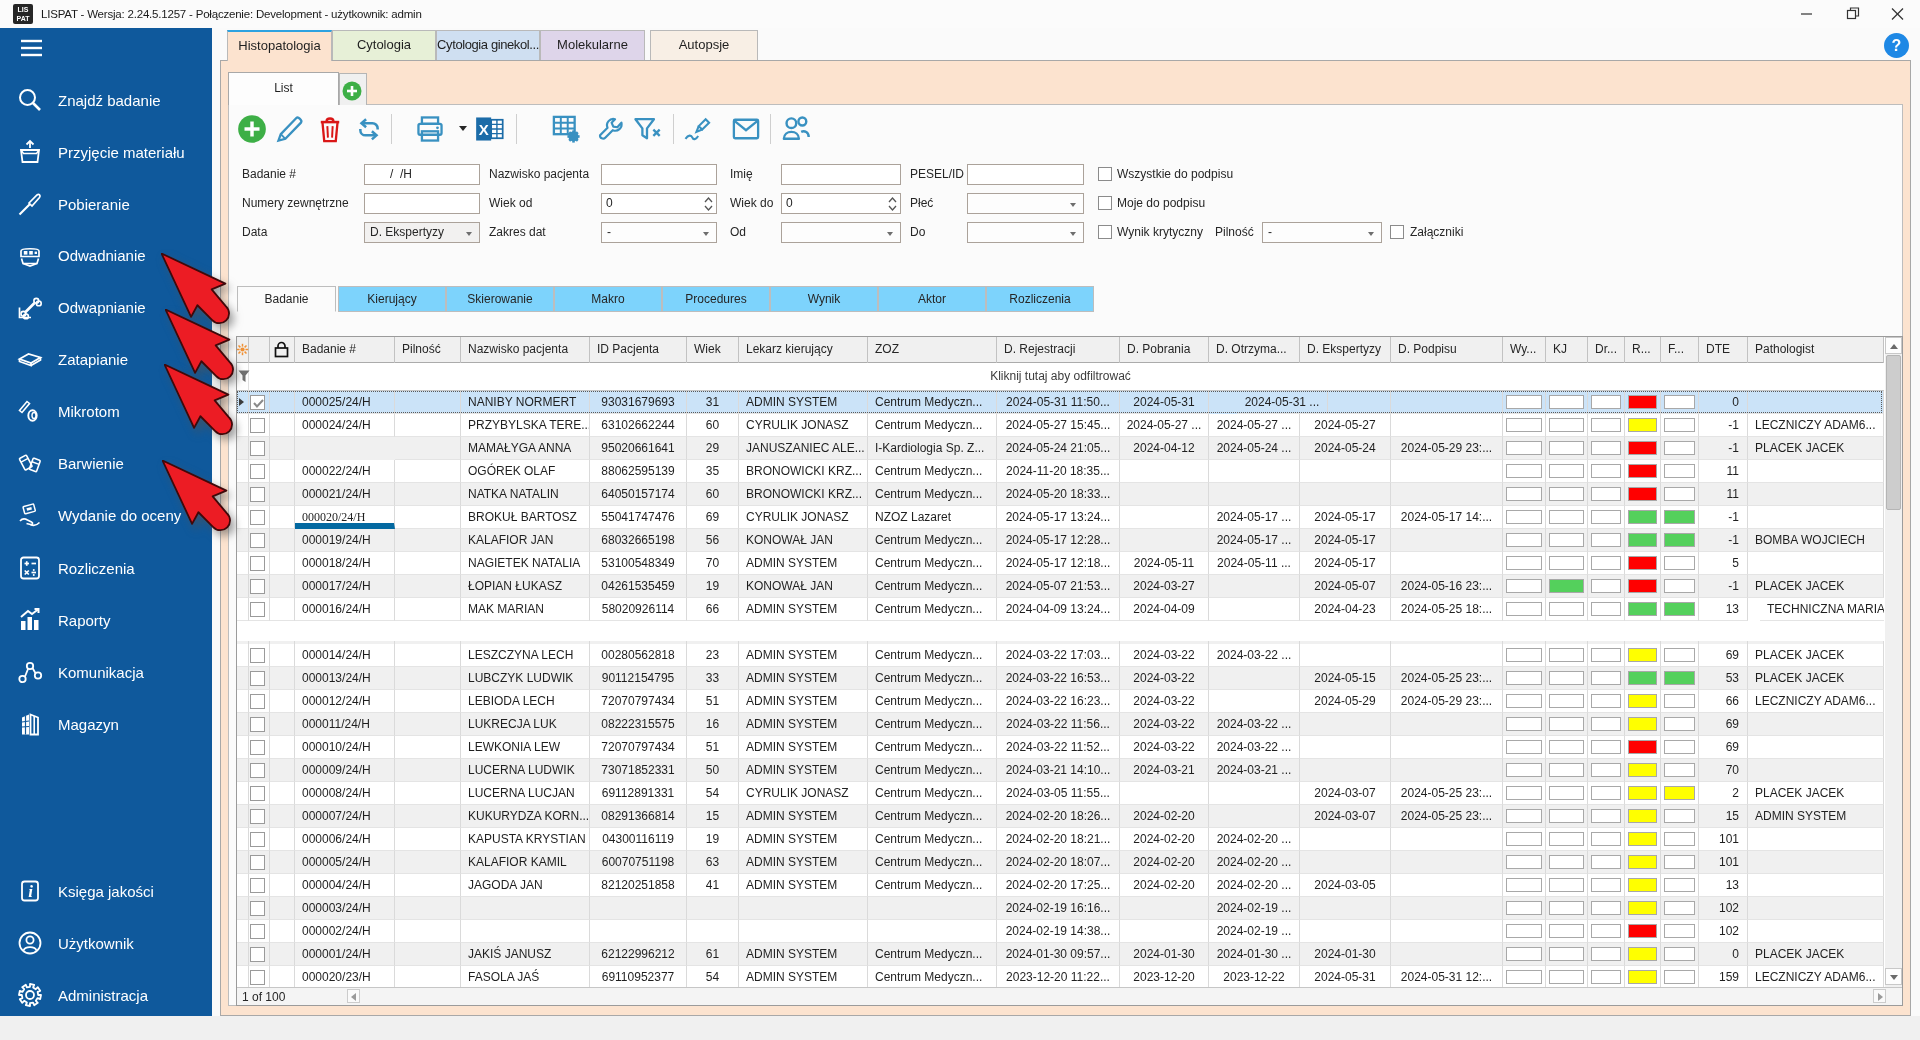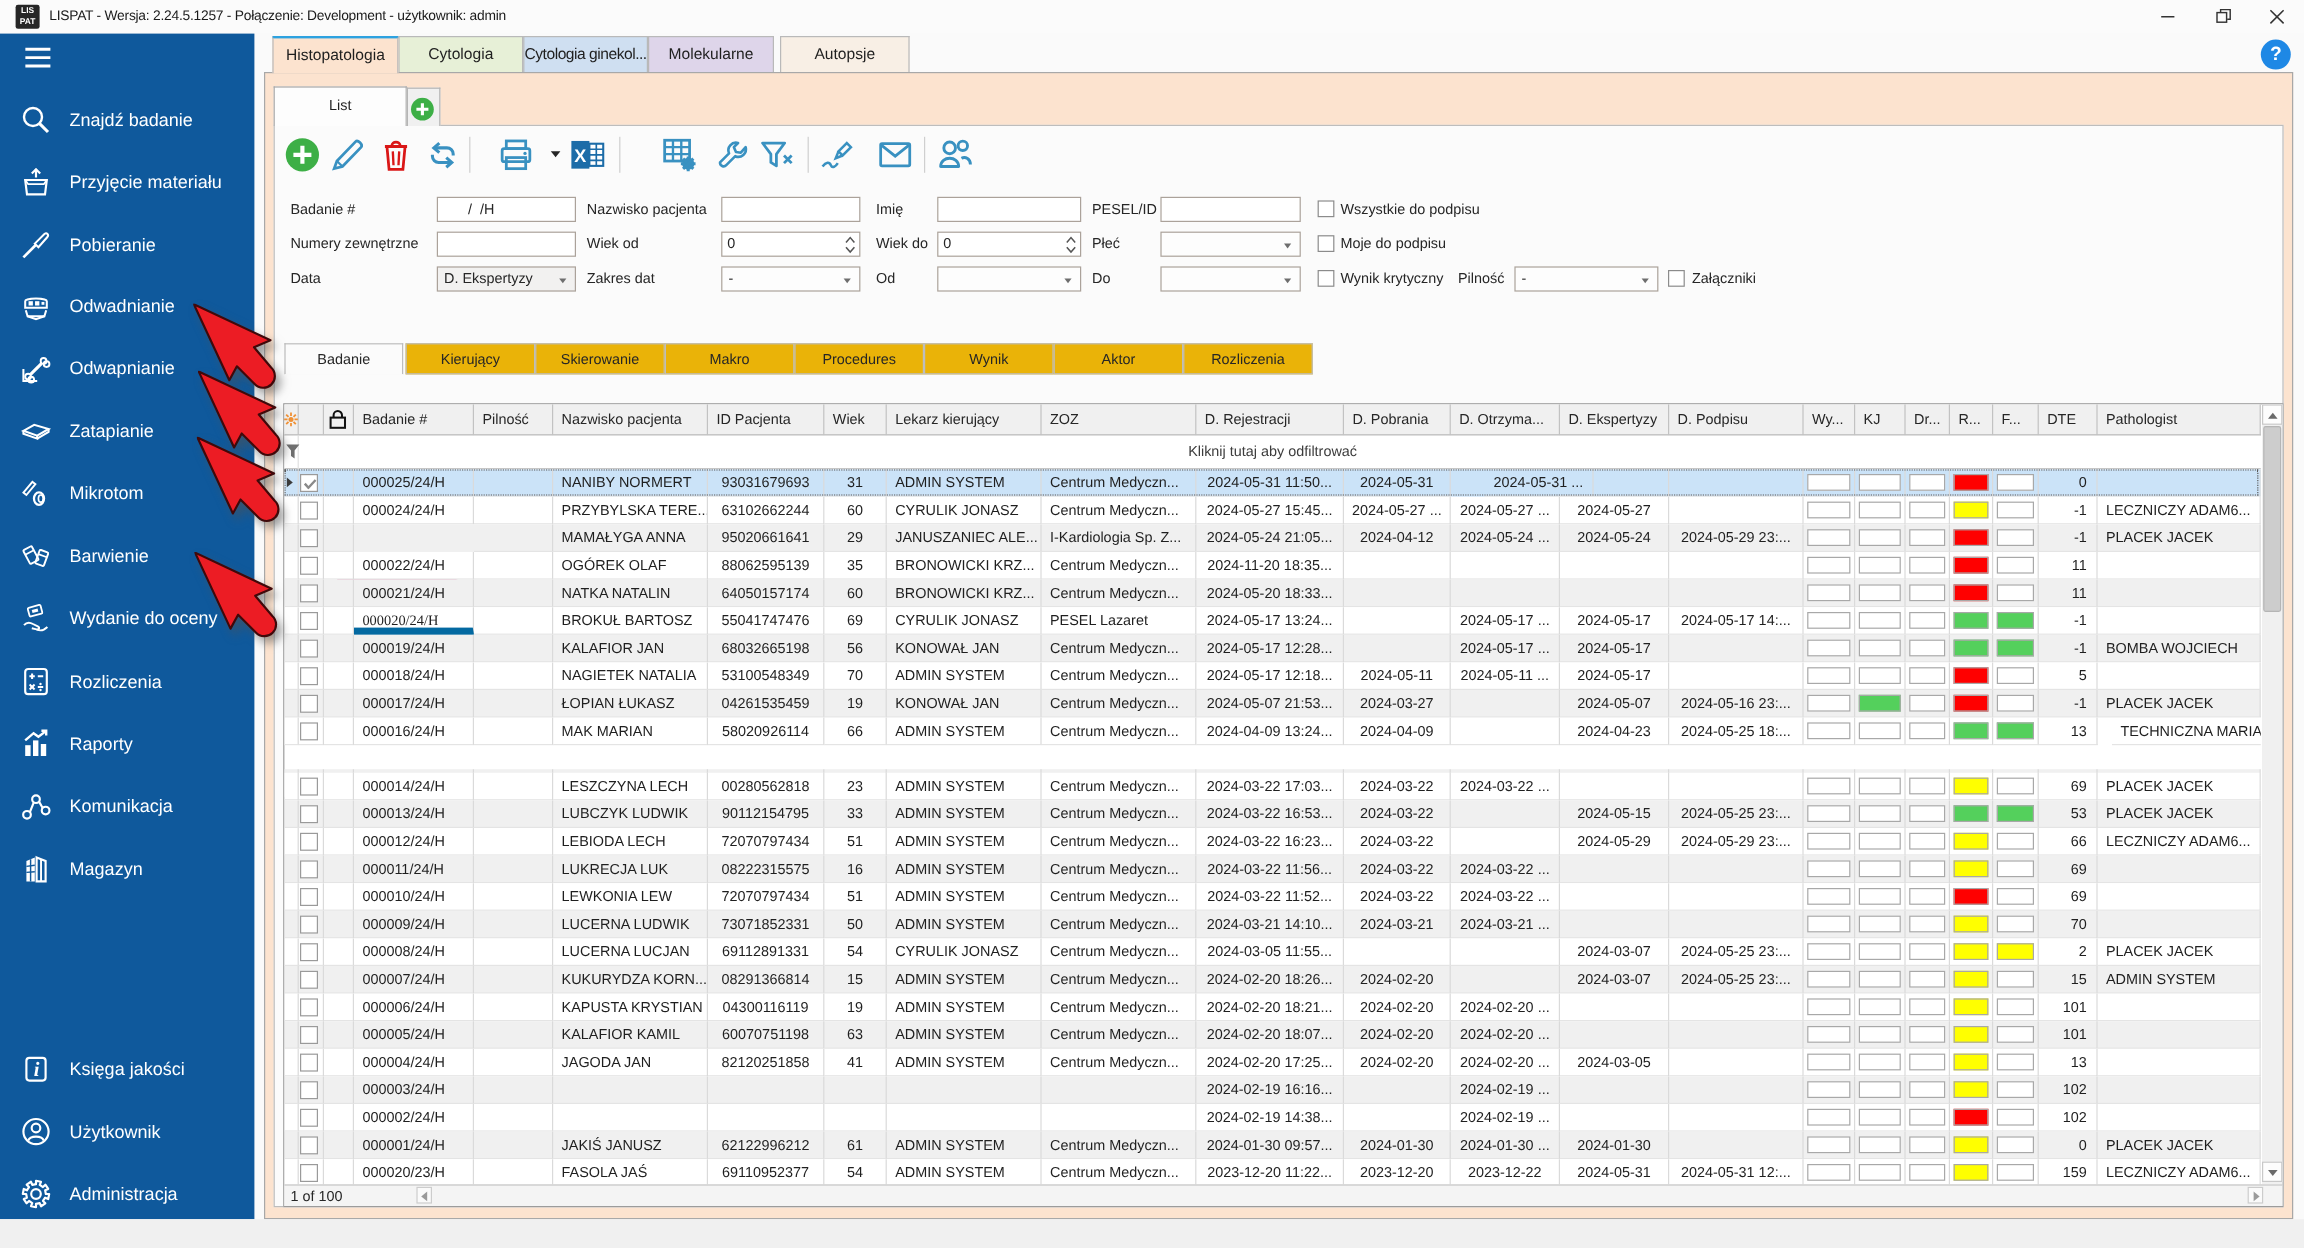--- a/index.html
+++ b/index.html
@@ -10,21 +10,21 @@
 .combo{position:absolute;background:#fdfdfd;border:1px solid #aba29a;height:21px;}
 .carr{position:absolute;right:7px;top:9px;width:0;height:0;border-left:3.5px solid transparent;border-right:3.5px solid transparent;border-top:4.5px solid #6e6e6e;}
 .cb{position:absolute;width:14px;height:14px;border:1px solid #8b8b8b;background:#fff;}
 .mitem{position:absolute;left:0;width:212px;height:30px;color:#fff;font-size:15px;}
 .mitem span{position:absolute;left:58px;top:4px;white-space:nowrap;}
 .mitem svg{position:absolute;left:17px;top:-1px;}
 .hcell{position:absolute;top:0;height:26px;border-right:1px solid #c2c2c2;font-size:12px;color:#262626;overflow:hidden;white-space:nowrap;}
 .dcell{position:absolute;top:0;height:23px;border-right:1px solid #dadada;font-size:12px;color:#1f1f1f;overflow:hidden;white-space:nowrap;line-height:22px;}
 .sbox{position:absolute;top:4px;height:14px;border:1px solid #a8a8a8;background:#fff;}
 .ttab{position:absolute;top:30px;height:30px;border:1px solid #b9b9b9;border-bottom:none;font-size:13px;color:#1f1f1f;text-align:center;line-height:28px;overflow:hidden;white-space:nowrap;}
-.stab{position:absolute;top:286px;height:26px;background:#eab308;border:1px solid #bdbdbd;font-size:12px;color:#262626;text-align:center;line-height:24px;}
+.stab{position:absolute;top:286px;height:26px;background:#7dd3fc;border:1px solid #bdbdbd;font-size:12px;color:#262626;text-align:center;line-height:24px;}
 </style></head><body>
 
 <div class="abs" style="left:0;top:0;width:1920px;height:28px;background:#fbfbfb;"></div>
 <div class="abs" style="left:13px;top:4px;width:20px;height:20px;background:#262626;border-radius:2px;color:#fff;font-size:7px;font-weight:bold;text-align:center;line-height:9px;padding-top:1px;">LIS<br>PAT</div>
 <div class="abs" style="left:41px;top:7.5px;font-size:11.5px;letter-spacing:-0.2px;color:#1a1a1a;">LISPAT - Wersja: 2.24.5.1257 - Połączenie: Development - użytkownik: admin</div>
 <svg class="abs" style="left:1795px;top:0px;" width="120" height="28" viewBox="0 0 120 28">
  <line x1="6" y1="14" x2="17" y2="14" stroke="#333" stroke-width="1.2"></line>
  <rect x="52.5" y="10.5" width="8" height="8" fill="none" stroke="#333" stroke-width="1.2"></rect>
  <path d="M55.5 10.5 v-2.5 h8 v8 h-2.5" fill="none" stroke="#333" stroke-width="1.2"></path>
  <line x1="97" y1="8.5" x2="108" y2="19.5" stroke="#333" stroke-width="1.3"></line>
@@ -567,21 +567,21 @@
     <div style="position:absolute;left:0;top:115px;width:1647px;height:23px;background:#ffffff;">
       <div class="dcell" style="left:0px;width:12px;border-bottom:1px solid #e4e4e4;padding-left:7px;"></div>
       <div class="dcell" style="left:12px;width:21px;border-bottom:1px solid #e4e4e4;padding-left:7px;"></div>
       <div class="dcell" style="left:33px;width:25px;border-bottom:1px solid #e4e4e4;padding-left:7px;"></div>
       <div class="dcell" style="left:58px;width:100px;border-bottom:6px solid #0369a1;padding-left:7px;font-family:Liberation Serif, serif;">000020/24/H</div>
       <div class="dcell" style="left:158px;width:66px;border-bottom:1px solid #e4e4e4;padding-left:7px;"></div>
       <div class="dcell" style="left:224px;width:129px;border-bottom:1px solid #e4e4e4;padding-left:7px;">BROKUŁ BARTOSZ</div>
       <div class="dcell" style="left:353px;width:97px;border-bottom:1px solid #e4e4e4;text-align:center;">55041747476</div>
       <div class="dcell" style="left:450px;width:52px;border-bottom:1px solid #e4e4e4;text-align:center;">69</div>
       <div class="dcell" style="left:502px;width:129px;border-bottom:1px solid #e4e4e4;padding-left:7px;">CYRULIK JONASZ</div>
-      <div class="dcell" style="left:631px;width:129px;border-bottom:1px solid #e4e4e4;padding-left:7px;">PESEL Lazaret</div>
+      <div class="dcell" style="left:631px;width:129px;border-bottom:1px solid #e4e4e4;padding-left:7px;">NZOZ Lazaret</div>
       <div class="dcell" style="left:760px;width:123px;border-bottom:1px solid #e4e4e4;text-align:center;">2024-05-17 13:24...</div>
       <div class="dcell" style="left:883px;width:89px;border-bottom:1px solid #e4e4e4;text-align:center;"></div>
       <div class="dcell" style="left:972px;width:91px;border-bottom:1px solid #e4e4e4;text-align:center;">2024-05-17 ...</div>
       <div class="dcell" style="left:1063px;width:91px;border-bottom:1px solid #e4e4e4;text-align:center;">2024-05-17</div>
       <div class="dcell" style="left:1154px;width:112px;border-bottom:1px solid #e4e4e4;text-align:center;">2024-05-17 14:...</div>
       <div class="dcell" style="left:1266px;width:43px;border-bottom:1px solid #e4e4e4;">
         <div class="sbox" style="left:3px;width:36px;background:#fff;"></div>
       </div>
       <div class="dcell" style="left:1309px;width:42px;border-bottom:1px solid #e4e4e4;">
         <div class="sbox" style="left:3px;width:35px;background:#fff;"></div>

